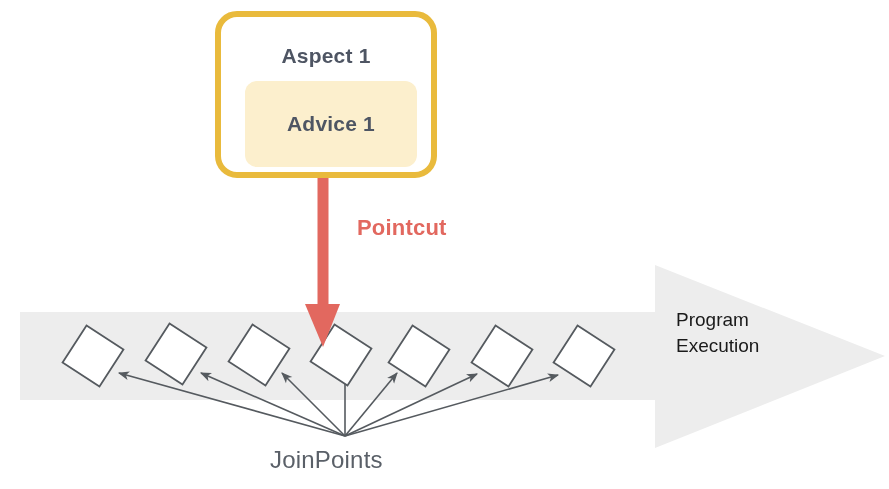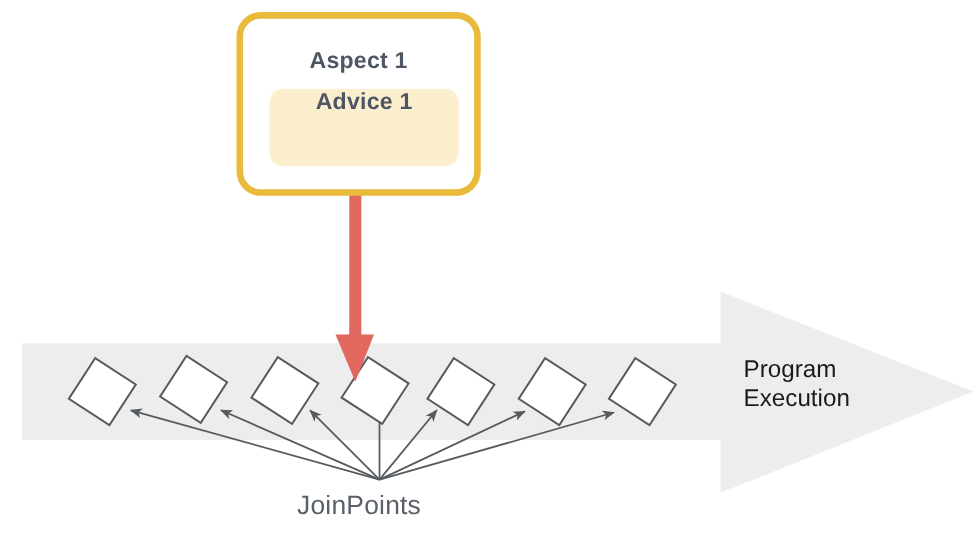--- a/index.html
+++ b/index.html
@@ -52,24 +52,25 @@
     font-size: 21px;
     font-weight: bold;
     color: #4e5563;
     letter-spacing: 0.2px;
   }
   .advice-box {
     position: absolute;
     left: 24px;
     top: 64px;
     width: 172px;
-    height: 70px;
+    height: 86px;
     border-radius: 12px;
     background: #fcefcd;
     display: flex;
+    align-items: center;
     justify-content: center;
   }
   .advice-label {
     font-size: 21px;
     font-weight: bold;
     color: #4e5563;
     letter-spacing: 0.2px;
   }
 
   
@@ -81,23 +82,23 @@
     font-weight: bold;
     color: #e2685f;
     letter-spacing: 0.2px;
     white-space: nowrap;
   }
 
   
   .program-exec-label {
     position: absolute;
     left: 676px;
-    top: 323px;
+    top: 307px;
     width: 150px;
-    font-size: 22px;
+    font-size: 19px;
     line-height: 26px;
     color: #1a1a1a;
     text-align: left;
     white-space: pre-line;
   }
 
   
   .joinpoints-label {
     position: absolute;
     left: 270px;
@@ -156,19 +157,20 @@
     </g>
   </svg>
 
   <div class="aspect-box">
     <div class="aspect-title">Aspect 1</div>
     <div class="advice-box">
       <span class="advice-label">Advice 1</span>
     </div>
   </div>
 
+  <div class="pointcut-label">Pointcut</div>
 
   <div class="program-exec-label">Program
 Execution</div>
 
   <div class="joinpoints-label">JoinPoints</div>
 
 </div>
 
 </body></html>

